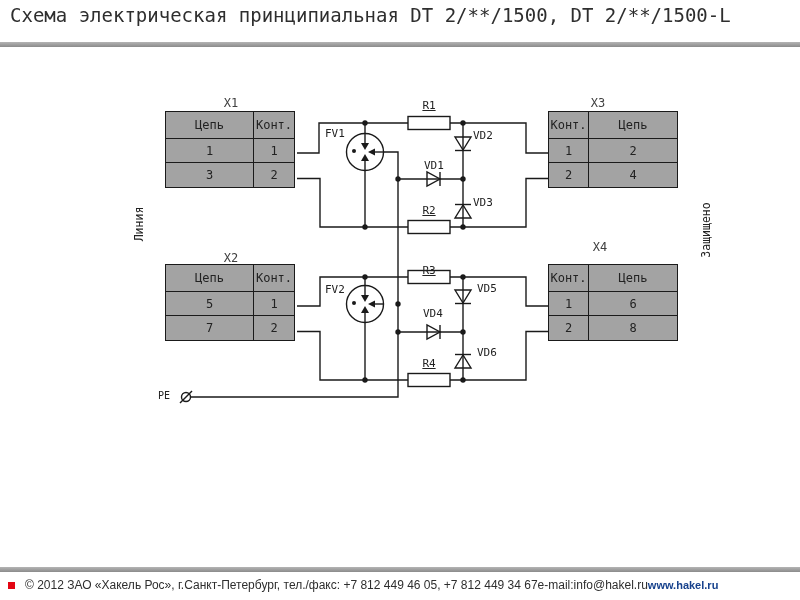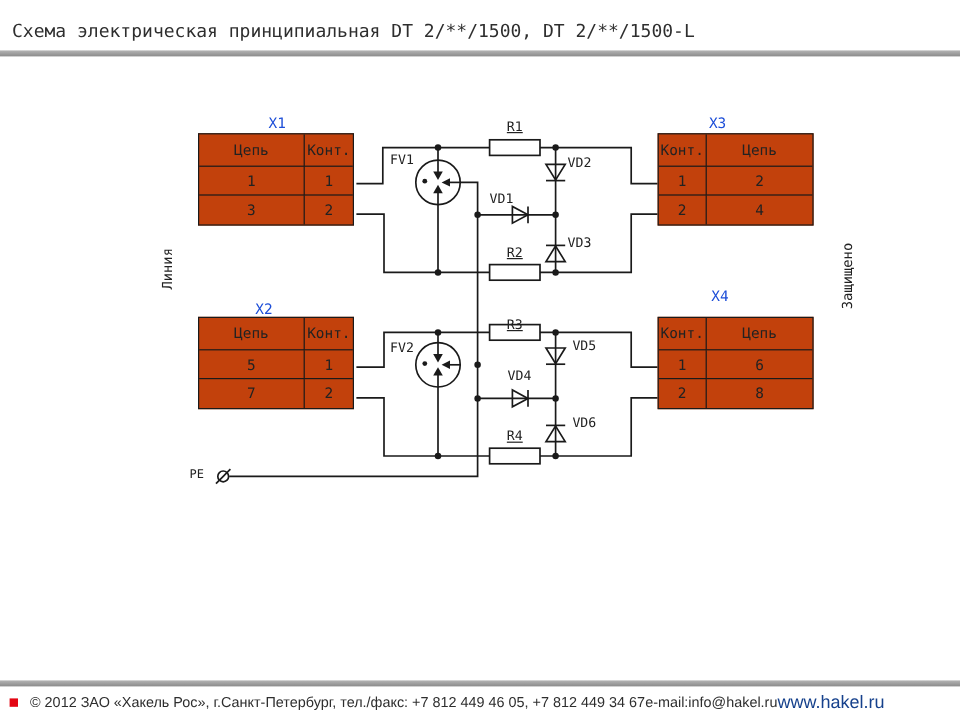--- a/index.html
+++ b/index.html
@@ -4,45 +4,45 @@
 <style>
   :root{
     --brand-blue:#16418c; --brand-red:#e30613; --line:#1a1a1a;
     --rule-gray:#9c9c9c; --text-dark:#333333;
   }
   html,body{margin:0;padding:0;}
   #page{position:relative;width:800px;height:600px;background:#fff;overflow:hidden;
         font-family:"DejaVu Sans Mono",monospace;color:var(--text-dark);}
   .abs{position:absolute;}
   
-  #title{left:10px;top:17px;font-size:15px;letter-spacing:0;white-space:nowrap;color:#2e2e2e;}
+  #title{left:10px;top:4px;font-size:19px;letter-spacing:0;white-space:nowrap;color:#2e2e2e;}
   #rule-top{left:0;top:42px;width:800px;height:5px;background:linear-gradient(#b4b4b4,#8b8b8b);}
   #rule-bottom{left:0;top:567px;width:800px;height:5px;background:linear-gradient(#b4b4b4,#8b8b8b);}
   
   #logo{left:658px;top:2px;width:138px;height:44px;}
   #logo-bolts{left:0px;top:1px;}
   #logo-word{left:36px;top:2px;font-family:"Liberation Sans",sans-serif;font-weight:700;
              font-size:33px;line-height:1;letter-spacing:-1.5px;color:var(--brand-blue);}
   #logo-reg{left:128px;top:4px;font-family:"Liberation Sans",sans-serif;font-size:8px;color:var(--brand-blue);}
   #logo-region{left:0;top:35px;width:127px;text-align:right;font-family:"Liberation Sans",sans-serif;
                font-weight:700;font-size:7.5px;letter-spacing:1.6px;color:var(--brand-red);}
   
   #footer-row{left:0;top:573px;width:680px;height:24px;display:flex;align-items:center;
               font-family:"Liberation Sans",sans-serif;font-size:12px;color:#2e2e2e;justify-content:space-between;}
   #footer-bullet{width:7px;height:7px;background:var(--brand-red);margin:0 10px 0 8px;flex:none;}
   #footer-email{white-space:nowrap;}
   #footer-copyright{white-space:nowrap;}
-  #footer-site{margin-left:auto;margin-right:8px;font-weight:400;font-size:15px;color:var(--brand-blue);white-space:nowrap;}
+  #footer-site{margin-left:auto;margin-right:8px;font-weight:700;font-size:11px;color:var(--brand-blue);white-space:nowrap;}
   
   .lbl{position:absolute;font-size:11px;color:#222;white-space:nowrap;}
   .lbl.cx{transform:translateX(-50%);text-decoration:underline;}
-  .tbl-title{position:absolute;font-size:12px;color:#1d4ed8;transform:translateX(-50%);}
+  .tbl-title{position:absolute;font-size:12px;color:#404040;transform:translateX(-50%);}
   .side-lbl{position:absolute;font-size:11.5px;color:#222;transform:translate(-50%,-50%) rotate(-90deg);white-space:nowrap;}
   
-  .ctable{position:absolute;display:grid;grid-template-rows:27px 24px 24px;background:#c2410c;border:1.5px solid var(--line);}
+  .ctable{position:absolute;display:grid;grid-template-rows:27px 24px 24px;background:#a3a3a3;border:1.5px solid var(--line);}
   .ctable.lr{grid-template-columns:88px 40px;}
   .ctable.rl{grid-template-columns:40px 88px;}
   .ctable>div{border-right:1.5px solid var(--line);border-bottom:1.5px solid var(--line);
               display:flex;align-items:center;justify-content:center;font-size:12px;color:#222;}
   .ctable>div:nth-child(2n){border-right:none;}
   .ctable>div:nth-last-child(-n+2){border-bottom:none;}
   
   #wires path,#wires line{stroke:var(--line);stroke-width:1.4;fill:none;}
   .comp-rect{fill:#fff;stroke:var(--line);stroke-width:1.4;}
   .tri{fill:none;stroke:var(--line);stroke-width:1.4;}
@@ -182,21 +182,21 @@
   <span class="tbl-title" style="left:231px;top:96px">X1</span>
   <div class="ctable lr" style="left:165px;top:111px">
     <div>Цепь</div>
     <div>Конт.</div>
     <div>1</div>
     <div>1</div>
     <div>3</div>
     <div>2</div>
   </div>
 
-  <span class="tbl-title" style="left:220px;top:251px">X2</span>
+  <span class="tbl-title" style="left:231px;top:251px">X2</span>
   <div class="ctable lr" style="left:165px;top:264px">
     <div>Цепь</div>
     <div>Конт.</div>
     <div>5</div>
     <div>1</div>
     <div>7</div>
     <div>2</div>
   </div>
 
   <span class="tbl-title" style="left:598px;top:96px">X3</span>
@@ -218,21 +218,21 @@
     <div>2</div>
     <div>8</div>
   </div>
 
   <span class="lbl" style="left:325px;top:127px">FV1</span>
   <span class="lbl" style="left:325px;top:283px">FV2</span>
   <span class="lbl cx" style="left:429px;top:99px">R1</span>
   <span class="lbl cx" style="left:429px;top:204px">R2</span>
   <span class="lbl cx" style="left:429px;top:264px">R3</span>
   <span class="lbl cx" style="left:429px;top:357px">R4</span>
-  <span class="lbl" style="left:408px;top:159px">VD1</span>
+  <span class="lbl" style="left:424px;top:159px">VD1</span>
   <span class="lbl" style="left:473px;top:129px">VD2</span>
   <span class="lbl" style="left:473px;top:196px">VD3</span>
   <span class="lbl" style="left:423px;top:307px">VD4</span>
   <span class="lbl" style="left:477px;top:282px">VD5</span>
   <span class="lbl" style="left:477px;top:346px">VD6</span>
   <span class="lbl" style="left:158px;top:390px;font-size:10px">PE</span>
 
   <span class="side-lbl" style="left:139px;top:224px">Линия</span>
   <span class="side-lbl" style="left:706px;top:230px">Защищено</span>
 

